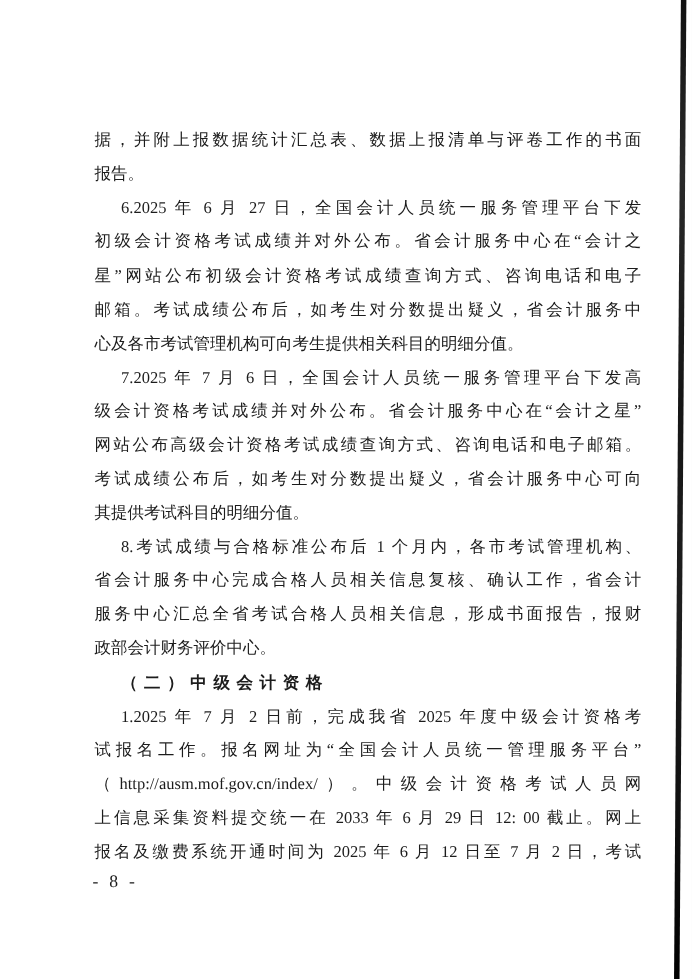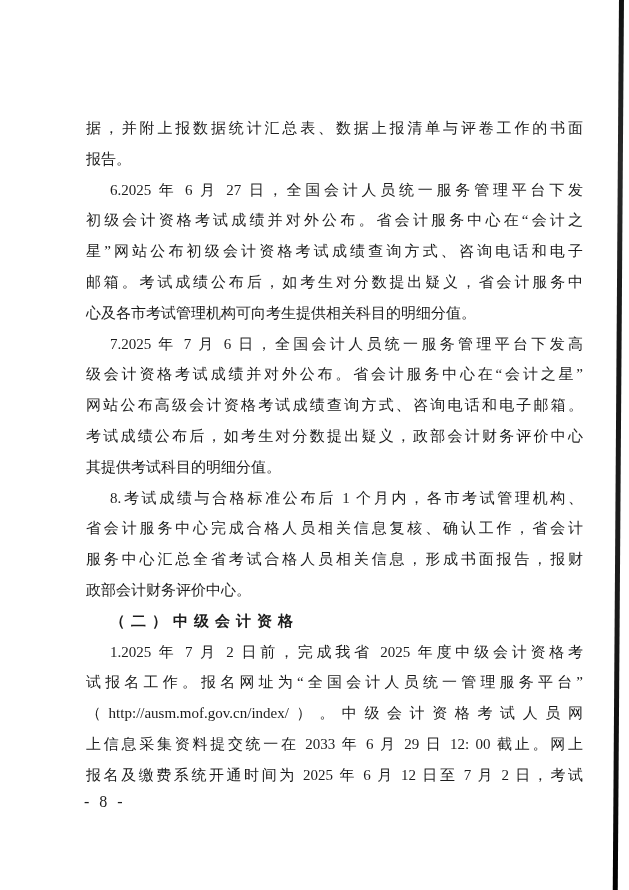--- a/index.html
+++ b/index.html
@@ -59,21 +59,21 @@
       <div class="line j">据，并附上报数据统计汇总表、数据上报清单与评卷工作的书面</div>
       <div class="line l">报告。</div>
       <div class="line j indent">6.2025 年 6 月 27 日，全国会计人员统一服务管理平台下发</div>
       <div class="line j">初级会计资格考试成绩并对外公布。省会计服务中心在“会计之</div>
       <div class="line j">星”网站公布初级会计资格考试成绩查询方式、咨询电话和电子</div>
       <div class="line j">邮箱。考试成绩公布后，如考生对分数提出疑义，省会计服务中</div>
       <div class="line l">心及各市考试管理机构可向考生提供相关科目的明细分值。</div>
       <div class="line j indent">7.2025 年 7 月 6 日，全国会计人员统一服务管理平台下发高</div>
       <div class="line j">级会计资格考试成绩并对外公布。省会计服务中心在“会计之星”</div>
       <div class="line j">网站公布高级会计资格考试成绩查询方式、咨询电话和电子邮箱。</div>
-      <div class="line j">考试成绩公布后，如考生对分数提出疑义，政部会计财务评价中心</div>
+      <div class="line j">考试成绩公布后，如考生对分数提出疑义，省会计服务中心可向</div>
       <div class="line l">其提供考试科目的明细分值。</div>
       <div class="line j indent">8.考试成绩与合格标准公布后 1 个月内，各市考试管理机构、</div>
       <div class="line j">省会计服务中心完成合格人员相关信息复核、确认工作，省会计</div>
       <div class="line j">服务中心汇总全省考试合格人员相关信息，形成书面报告，报财</div>
       <div class="line l">政部会计财务评价中心。</div>
       <div class="line l indent bold">（二）中级会计资格</div>
       <div class="line j indent">1.2025 年 7 月 2 日前，完成我省 2025 年度中级会计资格考</div>
       <div class="line j">试报名工作。报名网址为“全国会计人员统一管理服务平台”</div>
       <div class="line j">（http://ausm.mof.gov.cn/index/）。中级会计资格考试人员网</div>
       <div class="line j">上信息采集资料提交统一在 2033 年 6 月 29 日 12: 00 截止。网上</div>

